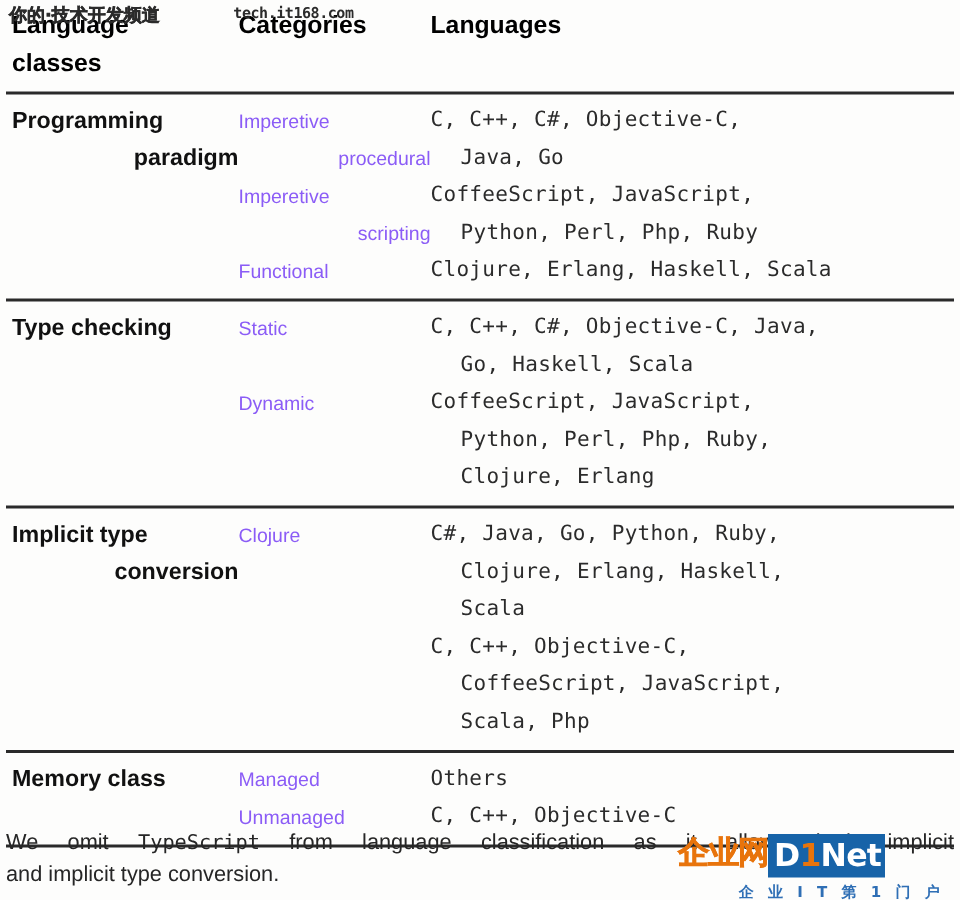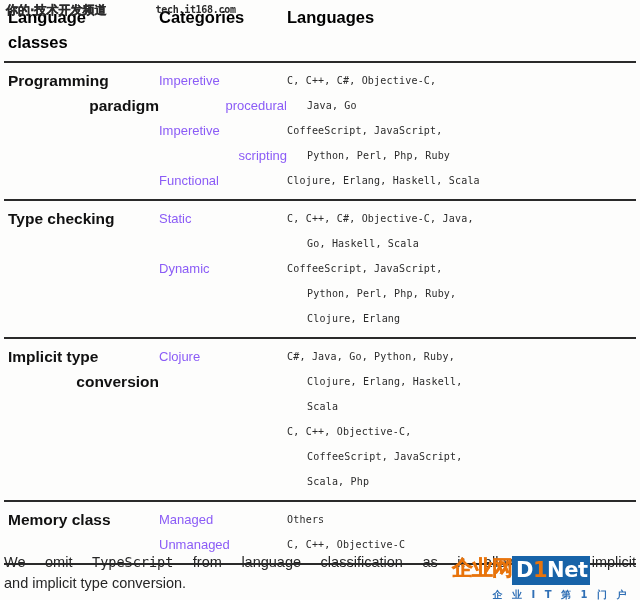--- a/index.html
+++ b/index.html
@@ -87,21 +87,21 @@
     flex: 0 0 128px;
     box-sizing: border-box;
     font-size: 13px;
     line-height: 25px;
     color: #8b5cf6;
   }
   .col-langs {
     flex: 1 1 auto;
     box-sizing: border-box;
     font-family: "DejaVu Sans Mono", monospace;
-    font-size: 10px;
+    font-size: 14px;
     line-height: 25px;
     color: #2b2b2b;
     letter-spacing: 0.2px;
   }
 
   
   .header-row .col-class,
   .header-row .col-cat,
   .header-row .col-langs {
     font-weight: 700;

